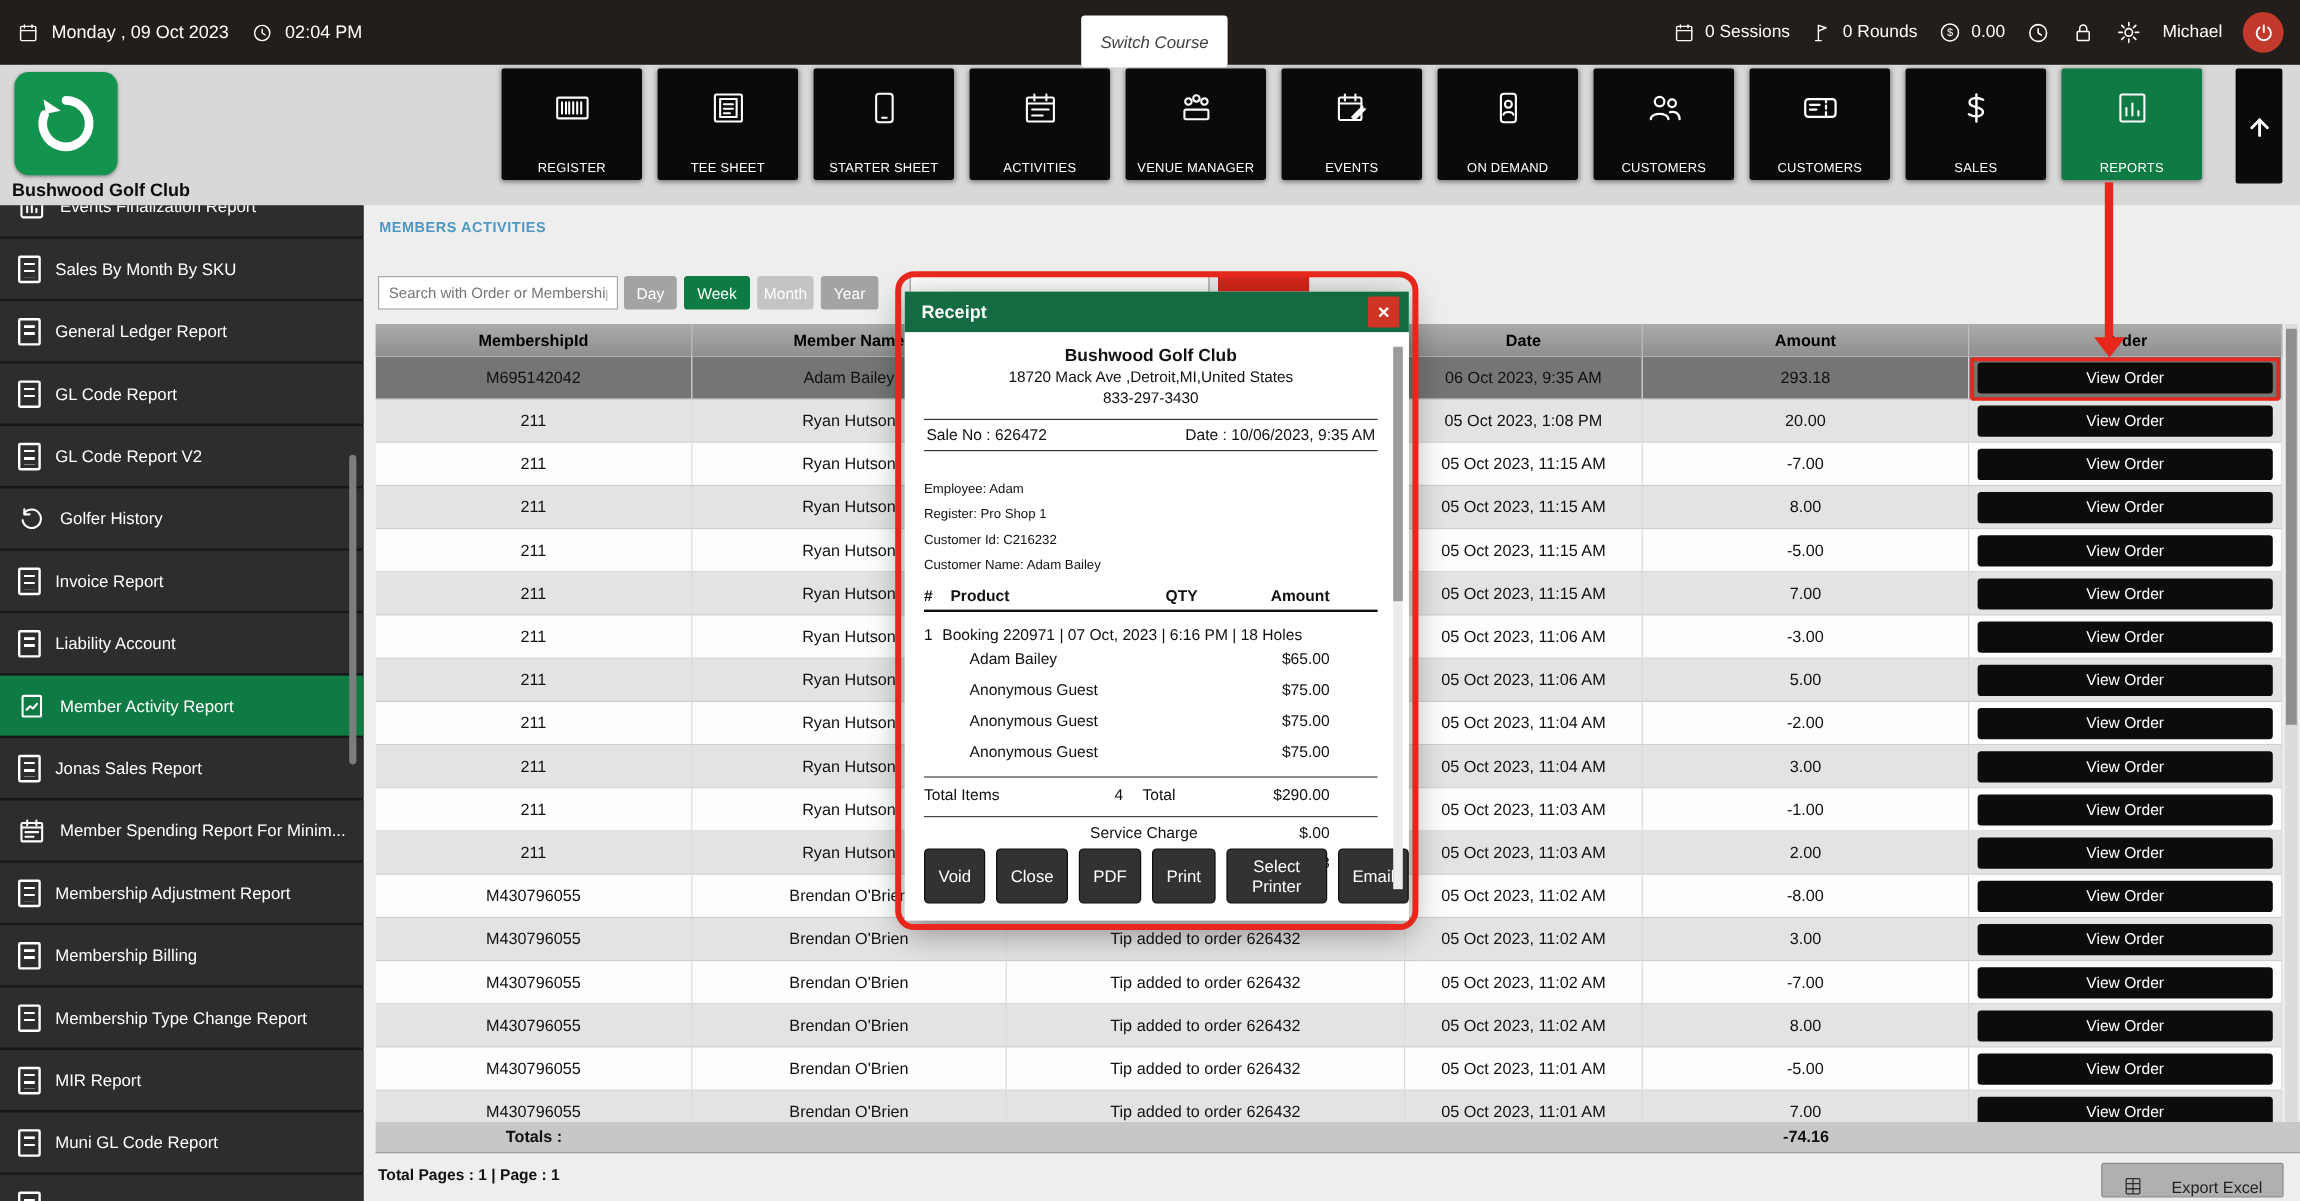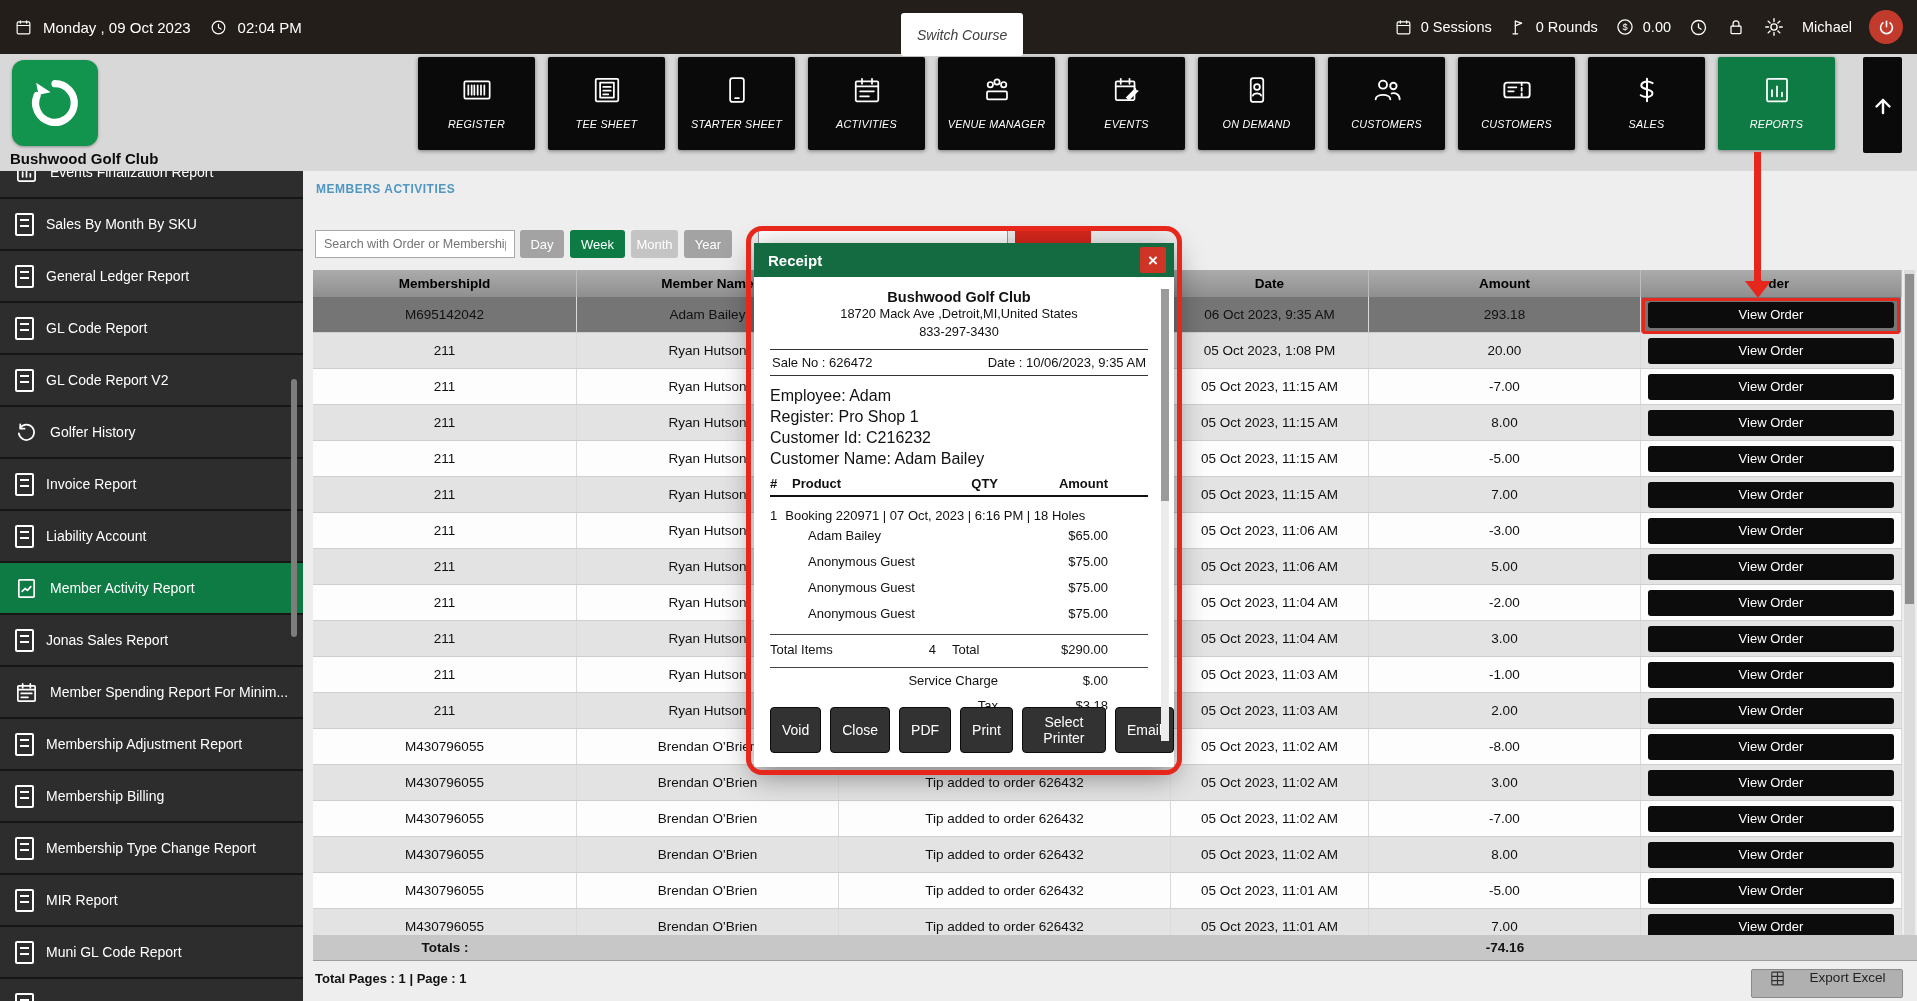--- a/index.html
+++ b/index.html
@@ -19,21 +19,21 @@
   .tb-right { position:absolute; right:14px; top:0; height:54px; display:flex; align-items:center; gap:17px; font-size:14.5px; }
   .tb-group { display:flex; align-items:center; gap:8px; }
   .power-btn { width:34px; height:34px; border-radius:50%; background:#c23a2b; display:flex; align-items:center; justify-content:center; }
 
   
   .appheader { position:absolute; left:0; top:54px; width:1917px; height:117px; background:#d8d8d8; z-index:15; }
   .logo { position:absolute; left:12px; top:6px; width:86px; height:86px; background:#12934e; border-radius:12px; display:flex; align-items:center; justify-content:center; box-shadow:0 1px 3px rgba(0,0,0,.35); }
   .brandname { position:absolute; left:10px; top:96px; font-size:15px; font-weight:bold; color:#0c0c0c; white-space:nowrap; }
   .ntile { position:absolute; top:3px; width:117px; height:93px; background:#0a0a0a; border-radius:2px; box-shadow:0 1px 4px rgba(0,0,0,.45); display:flex; flex-direction:column; align-items:center; justify-content:flex-start; padding-top:13px; cursor:pointer; }
   .ntile .nic { height:40px; display:flex; align-items:center; }
-  .ntile .nlab { margin-top:8px; color:#fff; font-size:10.8px; letter-spacing:.2px; text-align:center; line-height:12px;font-style:italic; }
+  .ntile .nlab { margin-top:24px; color:#fff; font-size:10.8px; letter-spacing:.2px; text-align:center; line-height:12px; }
   .ntile.active { background:#0d7b43; }
   .uparrow { position:absolute; left:1863px; top:3px; width:39px; height:96px; background:#0a0a0a; border-radius:2px; display:flex; align-items:center; justify-content:center; }
 
   
   .sidebar { position:absolute; left:0; top:171px; width:303px; bottom:0; background:#161616; overflow:hidden; z-index:12; }
   .sitem { height:50px; margin-bottom:2px; background:#2d2d2d; color:#fff; display:flex; align-items:center; gap:12px; padding-left:15px; font-size:14px; cursor:pointer; }
   .sitem:first-child { margin-top:-24px; }
   .sitem.active { background:#0d7b43; }
   .icon-doc { width:19px; height:23px; border:2px solid #fff; border-radius:2px; position:relative; flex:0 0 auto; }
   .icon-doc::before { content:""; position:absolute; left:3px; right:3px; top:4px; height:12px;
@@ -62,38 +62,38 @@
   .rows .row:nth-child(even) { background:#e3e3e3; }
   .rows .row.sel { background:#757575; }
   .cell { display:flex; align-items:center; justify-content:center; font-size:13.5px; color:#111;
     border-right:1px solid #dadada; overflow:hidden; white-space:nowrap; height:100%; }
   .vobtn { width:246px; height:26px; background:#0c0c0c; color:#fff; border:none; border-radius:3px; font-size:13px; font-family:inherit; cursor:pointer; }
   .totals { position:absolute; left:10px; top:764px; width:1730px; height:26px; background:#c7c7c7; border-bottom:1px solid #9e9e9e; }
   .totals .cell { font-weight:bold; border-right:none; }
   .tscroll { position:absolute; left:1601px; top:99px; width:11px; height:665px; background:#dcdcdc; }
   .tscroll .thumb { position:absolute; left:1px; top:4px; width:9px; height:330px; background:#8f8f8f; }
   .pagetext { position:absolute; left:12px; top:800px; font-size:13px; font-weight:bold; color:#111; }
-  .exportbtn { position:absolute; left:1448px; top:798px; width:152px; height:29px; background:#b0b0b0; border:1px solid #8a8a8a; border-radius:2px; display:flex; align-items:flex-start; justify-content:center; gap:24px; font-size:13.5px; color:#222; cursor:pointer; }
+  .exportbtn { position:absolute; left:1448px; top:798px; width:152px; height:29px; background:#b0b0b0; border:1px solid #8a8a8a; border-radius:2px; display:flex; align-items:flex-end; justify-content:center; gap:24px; font-size:13.5px; color:#222; cursor:pointer; }
   .exportbtn svg { stroke:#2e2e2e; fill:none; stroke-width:1.5; }
 
   
   .modal { position:absolute; left:754px; top:243px; width:420px; height:524px; z-index:50;
     box-shadow:0 8px 28px rgba(0,0,0,.45); background:#fff; }
   .mhead { position:absolute; left:0; top:0; right:0; height:34px; background:#146b42; color:#fff;
     display:flex; align-items:center; padding-left:14px; font-size:15px; font-weight:bold; }
   .mclose { position:absolute; right:8px; top:4px; width:26px; height:26px; background:#cf3527; color:#fff;
     border:none; border-radius:2px; font-size:17px; line-height:1; font-weight:bold; font-family:inherit; cursor:pointer; }
   .mbody { position:absolute; left:0; top:34px; right:0; bottom:0; background:#fff; padding:0 26px 0 16px; color:#111; }
   .mscroll { position:absolute; right:5px; top:12px; width:8px; height:452px; background:#ececec; }
   .mscroll .thumb { position:absolute; left:0; top:0; width:8px; height:212px; background:#9b9b9b; }
   .r-center { text-align:center; }
   .r-title { font-weight:bold; font-size:14.5px; margin-top:12px; }
   .r-sub { font-size:12.8px; line-height:18px; }
   .r-salerow { display:flex; justify-content:space-between; border-top:1px solid #333; border-bottom:1px solid #333; padding:5px 2px; margin-top:8px; font-size:13px; }
-  .r-info { margin-top:9px; font-size:16px; line-height:21px; }
+  .r-info { margin-top:22px; font-size:11px; line-height:21px; }
   .r-cols { display:flex; font-weight:bold; border-bottom:2px solid #111; padding:7px 0 4px; font-size:13px; }
   .c-num { width:22px; }
   .c-prod { flex:1; }
   .amt { width:150px; text-align:right; padding-right:40px; }
   .r-item { display:flex; gap:8px; font-size:13px; margin-top:11px; }
   .r-line { display:flex; padding-left:38px; font-size:13px; line-height:26px; }
   .r-line .nm { flex:1; }
   .r-hr { border-bottom:1px solid #444; margin-top:7px; }
   .r-totals { display:flex; font-size:13px; padding:7px 0 3px; }
   .r-totals .lbl { flex:1; }

